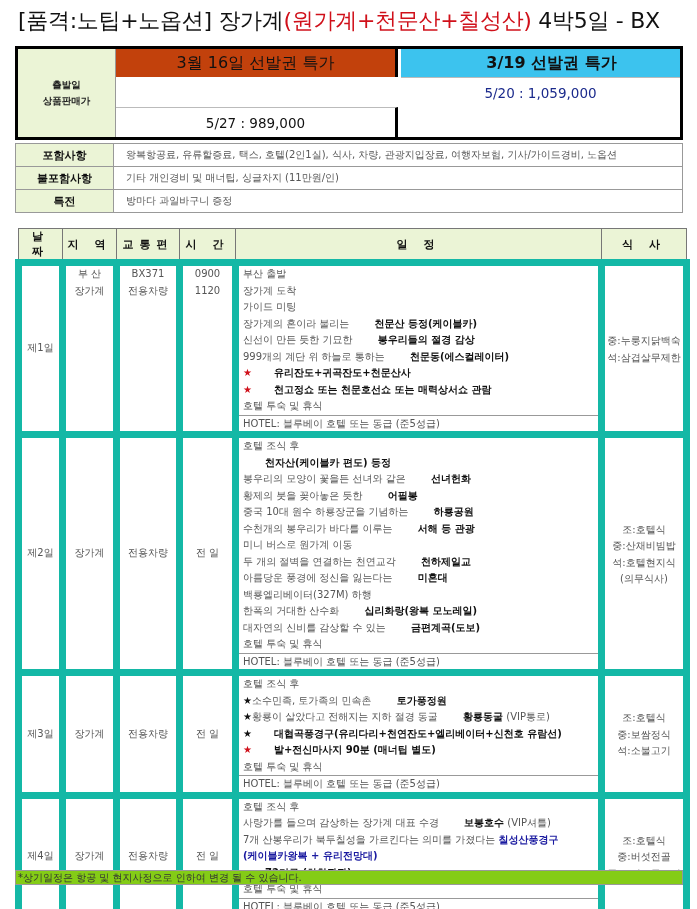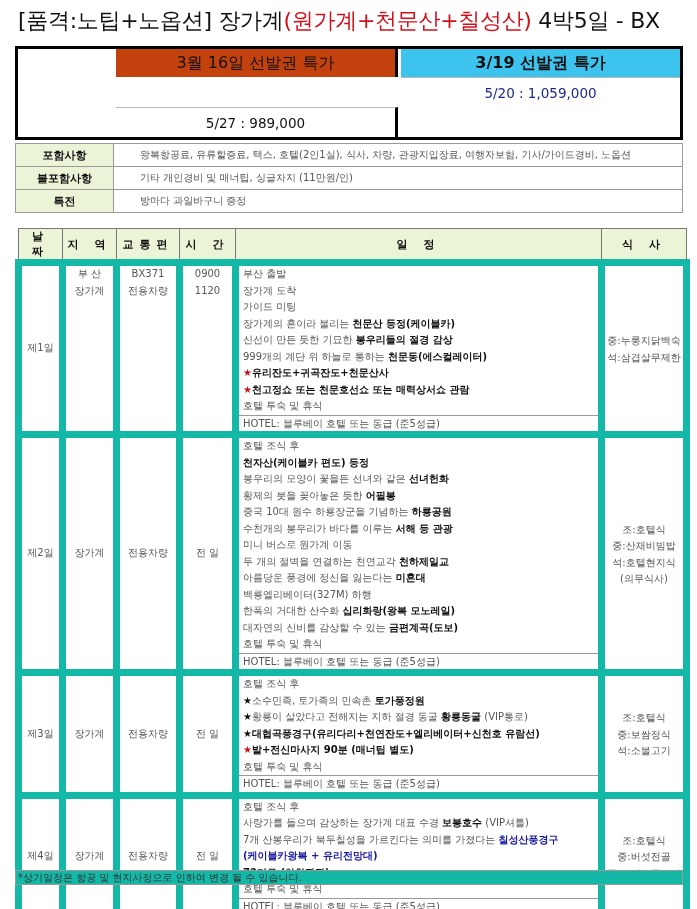--- a/index.html
+++ b/index.html
@@ -18,44 +18,48 @@
   .price .cell { position: absolute; height: 30px; display: flex; align-items: center; justify-content: center; font-size: 13.5px; color: #111; border-top: 1px solid #bbb; }
   .price .cell.l { left: 98px; width: 282px; border-right: 3px solid #000; }
   .price .cell.r { left: 383px; width: 279px; color: #1b2a8c; }
   .price .r1 { top: 28px; }
   .price .r2 { top: 58px; }
 
   
   .info { position: absolute; left: 15px; top: 143px; width: 668px; border-collapse: collapse; }
   .info td { border: 1px solid #999; height: 23px; font-size: 10px; }
   .info td.k { width: 98px; background: #ebf4d6; text-align: center; font-weight: bold; color: #111; font-size: 11px; }
-  .info td.v { padding-left: 26px; color: #555; white-space: nowrap; }
+  .info td.v { padding-left: 12px; color: #555; white-space: nowrap; }
 
   
   .itin { position: absolute; left: 15px; top: 228px; width: 668px; border-collapse: collapse; table-layout: fixed; }
   .itin th { background: #ebf4d6; border: 1px solid #777; height: 15px; font-size: 11px; color: #111; font-weight: bold; letter-spacing: 6px; }
   .itin td { border: 7px solid #14b8a6; font-size: 10px; color: #555; vertical-align: middle; text-align: center; line-height: 16.5px; }
   .itin td.sched { text-align: left; padding: 0 0 0 4px; vertical-align: top; }
   .itin td.top { vertical-align: top; }
   .itin td.meal { font-size: 10px; line-height: 17px; }
   .line { white-space: nowrap; height: 16.5px; }
-  .b { font-weight: bold; color: #111; }
+  .b { font-weight: bold; color: #111; padding-left: 22px; }
   .blue { font-weight: bold; color: #1a1aa0; }
   .star-red { color: #d0101a; }
   .star-blk { color: #111; }
   .hotel { border-top: 1px solid #999; margin-left: -4px; padding-left: 4px; }
-  .footer { position: absolute; left: 15px; top: 870px; width: 668px; height: 15px; background: #14b8a6; border: 1px solid #999; font-size: 10px; color: #333; padding-left: 2px; line-height: 14px; }
+  .footer { position: absolute; left: 15px; top: 870px; width: 668px; height: 15px; background: #84cc16; border: 1px solid #999; font-size: 10px; color: #333; padding-left: 2px; line-height: 14px; }
   .sp { display: block; }
 </style>
 </head>
 <body>
 
 <div class="title"><span>[품격:노팁+노옵션] 장가계</span><span class="red">(원가계+천문산+칠성산)</span><span> 4박5일 - BX</span></div>
 
 <div class="price">
+  <div class="label">
+    <span>출발일</span>
+    <span>상품판매가</span>
+  </div>
   <div class="hdr y">3월 16일 선발권 특가</div>
   <div class="hdr b">3/19 선발권 특가</div>
   <div class="cell r r1">5/20 : 1,059,000</div>
   <div class="cell l r2">5/27 : 989,000</div>
 </div>
 
 <table class="info">
   <tbody>
       <tr>
         <td class="k">포함사항</td>

